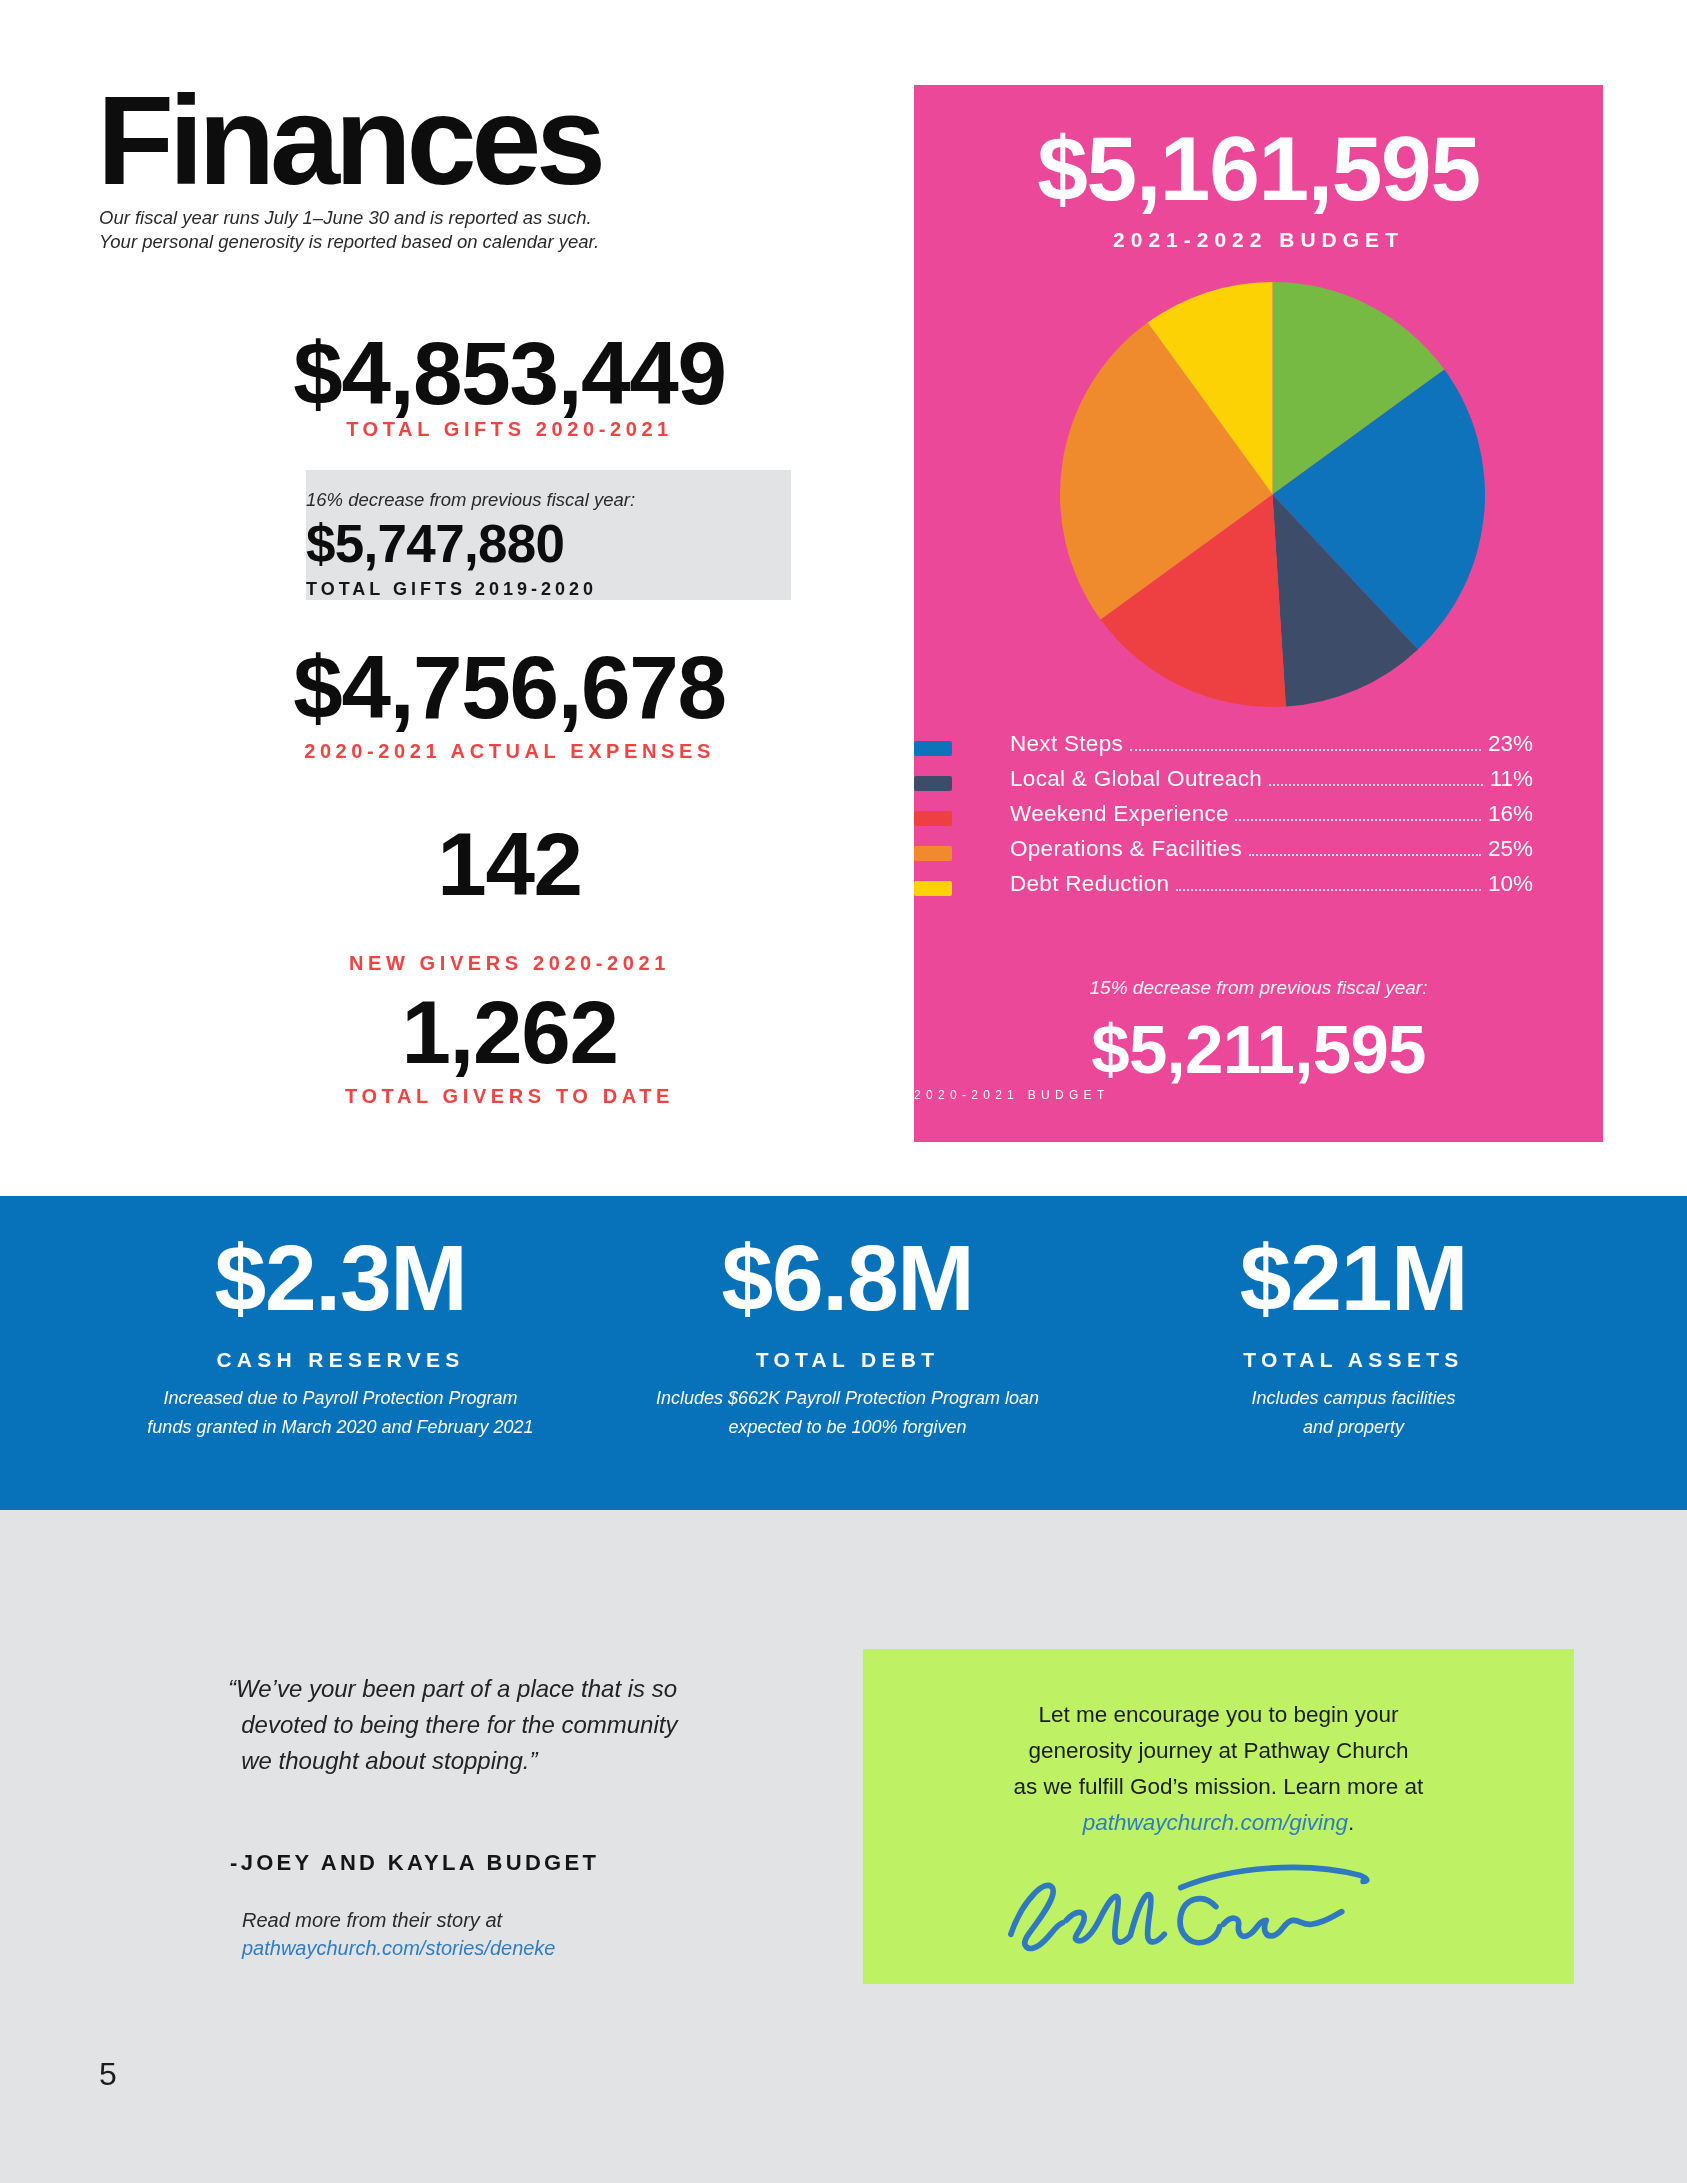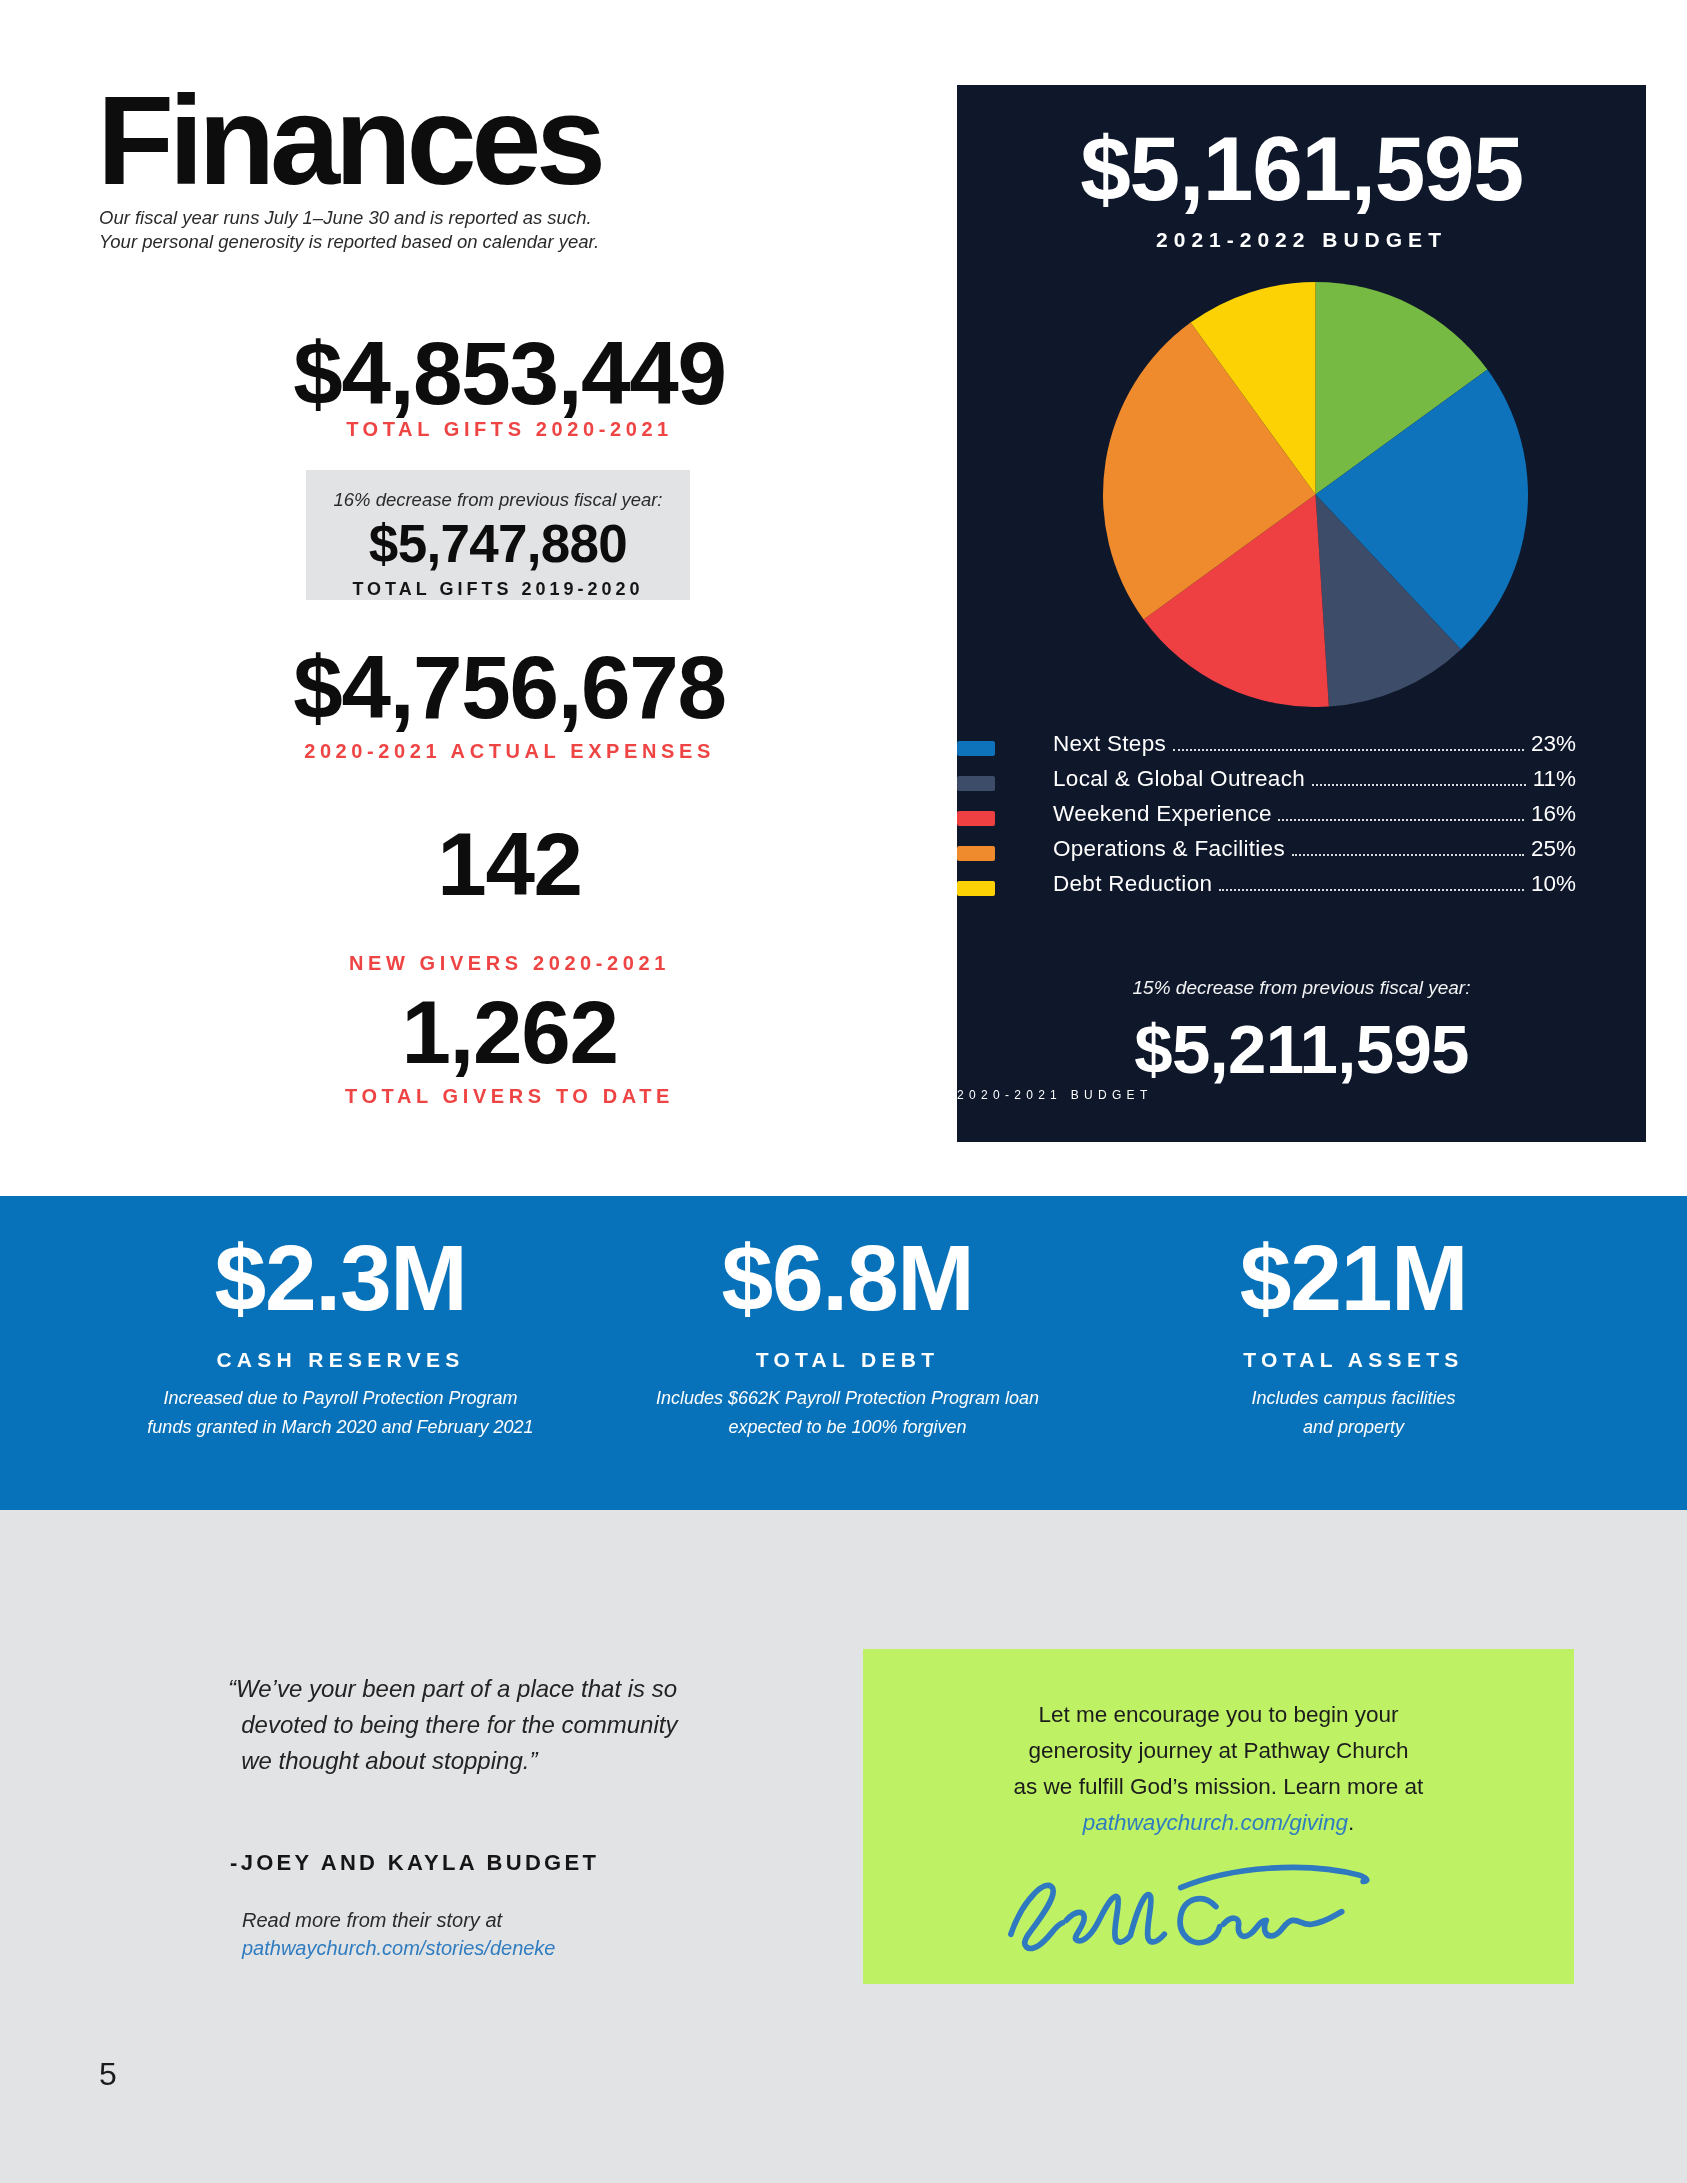--- a/index.html
+++ b/index.html
@@ -14,30 +14,30 @@
   
   .title{position:absolute;left:97px;top:78px;font-size:126px;line-height:1;font-weight:bold;
          letter-spacing:-5.3px;color:#0d0d0d;}
   .subtitle{position:absolute;left:99px;top:206px;font-size:18.5px;line-height:24px;font-style:italic;color:#2a2a2a;}
 
   
   .stat-col{position:absolute;left:159px;top:0;width:701px;text-align:center;}
   .big-num{position:absolute;left:0;width:701px;font-size:89px;font-weight:bold;letter-spacing:-1.3px;color:#0d0d0d;line-height:1;}
   .stat-label{position:absolute;left:0;width:701px;font-size:20px;font-weight:bold;letter-spacing:4.6px;color:#ef4444;}
   .v1{top:329px;} .l1{top:418px;}
-  .gray-box{position:absolute;left:147px;top:470px;width:384px;height:130px;background:#E2E3E5;text-align:center;}
+  .gray-box{position:absolute;left:147px;top:470px;width:485px;height:130px;background:#E2E3E5;text-align:left;}
   .gb-note{margin-top:18.5px;font-size:18.5px;font-style:italic;color:#2a2a2a;}
   .gb-value{margin-top:6.6px;font-size:53px;font-weight:bold;letter-spacing:-0.7px;color:#0d0d0d;line-height:1;}
   .gb-label{margin-top:9.3px;font-size:18px;font-weight:bold;letter-spacing:4px;color:#161616;}
   .v2{top:643px;} .l2{top:740px;}
   .v3{top:820px;} .l3{top:916px;margin-top:36px;}
   .v4{top:988px;} .l4{top:1085px;}
 
   
-  .panel{position:absolute;left:957px;top:85px;width:689px;height:1057px;background:#0f172a;color:#ffffff;}
+  .panel{position:absolute;left:914px;top:85px;width:689px;height:1057px;background:#ec4899;color:#ffffff;}
   .p-value{position:absolute;left:0;top:38px;width:100%;text-align:center;font-size:91px;font-weight:bold;letter-spacing:-1.3px;line-height:1;}
   .p-label{position:absolute;left:0;top:143px;width:100%;text-align:center;font-size:21px;font-weight:bold;letter-spacing:6px;}
   .pie{position:absolute;left:146px;top:197px;width:425px;height:425px;}
   .legend{position:absolute;left:0;top:646px;width:619px;}
   .lrow{position:relative;display:flex;align-items:baseline;height:35px;padding-left:96px;box-sizing:border-box;}
   .sw{position:absolute;left:0;top:10px;width:38px;height:15px;border-radius:2px;}
   .ll{font-size:22.5px;letter-spacing:0.3px;color:#ffffff;white-space:nowrap;}
   .ld{flex:1;border-bottom:2.6px dotted rgba(255,255,255,.85);margin:0 6.6px 5.3px 6.6px;}
   .lp{font-size:22.5px;color:#ffffff;}
   .p-note{position:absolute;left:0;top:892px;width:100%;text-align:center;font-size:19px;font-style:italic;color:rgba(255,255,255,.95);}

